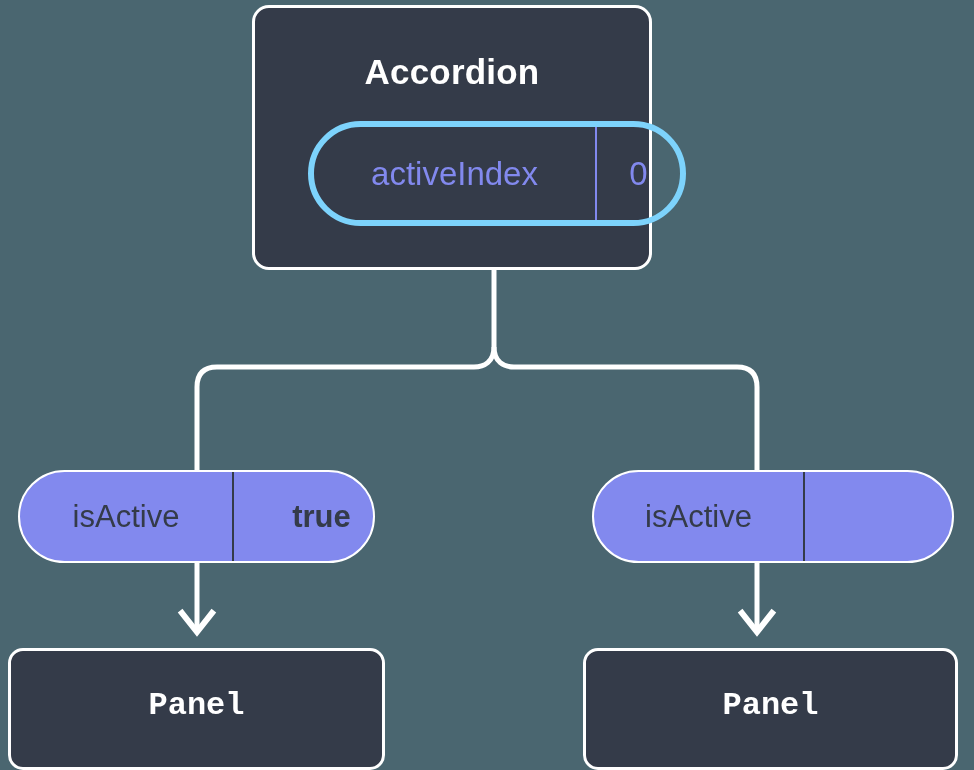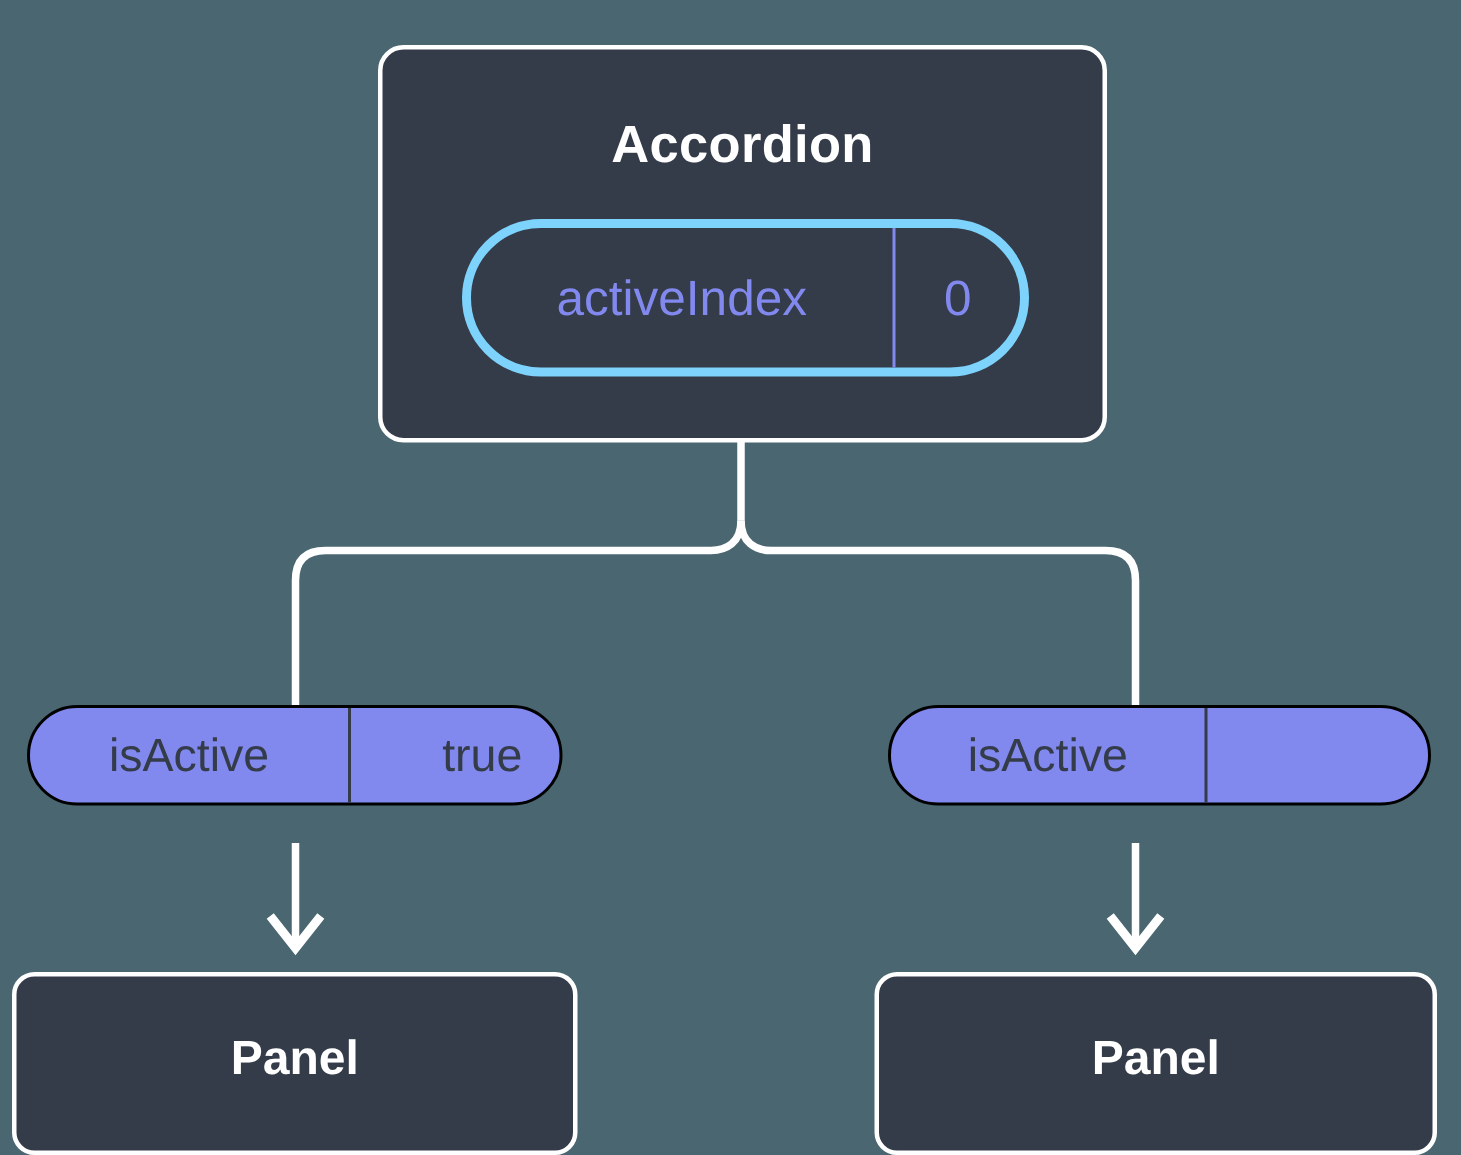--- a/index.html
+++ b/index.html
@@ -31,23 +31,22 @@
   .node-box {
     position: absolute;
     box-sizing: border-box;
     background: #343b49;
     border: 3px solid #ffffff;
     border-radius: 17px;
   }
   #root-node {
     left: 252px;
     top: 5px;
-    width: 486px;
+    width: 400px;
     height: 265px;
-    margin-top: 25px;
   }
   #root-title {
     position: absolute;
     left: 0;
     top: 44px;
     width: 100%;
     text-align: center;
     color: #ffffff;
     font-size: 35px;
     font-weight: 600;
@@ -84,60 +83,62 @@
     justify-content: center;
     color: #8289ee;
     font-size: 33px;
   }
 
   
   .prop-pill {
     position: absolute;
     box-sizing: border-box;
     background: #8289ee;
-    border: 2px solid #000000;
+    border: 2px solid #ffffff;
     border-radius: 47px;
     display: flex;
     align-items: stretch;
-    height: 67px;
+    height: 93px;
     gap: 36px;
   }
   .prop-pill .pill-key {
     display: flex;
     align-items: center;
     justify-content: center;
     color: #343b49;
     font-size: 31px;
     border-right: 2px solid #343b49;
     box-sizing: border-box;
   }
   .prop-pill .pill-val {
     flex: 1;
     display: flex;
     align-items: center;
     justify-content: center;
     color: #343b49;
     font-size: 31px;
     box-sizing: border-box;
+    font-weight: bold;
   }
   #pill-left  { left: 18px;  top: 470px; width: 357px; }
   #pill-left .pill-key  { width: 214px; }
   #pill-right { left: 592px; top: 470px; width: 362px; }
   #pill-right .pill-key { width: 211px; }
 
   
   .panel-box {
     position: absolute;
     box-sizing: border-box;
     background: #343b49;
     border: 3px solid #ffffff;
     border-radius: 15px;
     display: flex;
     align-items: center;
     justify-content: center;
+    font-family: Liberation Mono, monospace;
   }
   #panel-left  { left: 8px;   top: 648px; width: 377px; height: 122px; }
   #panel-right { left: 583px; top: 648px; width: 375px; height: 122px; }
   .panel-box .panel-label {
     color: #ffffff;
     font-size: 32px;
     font-weight: 600;
     margin-top: -8px;
   }
 </style>

